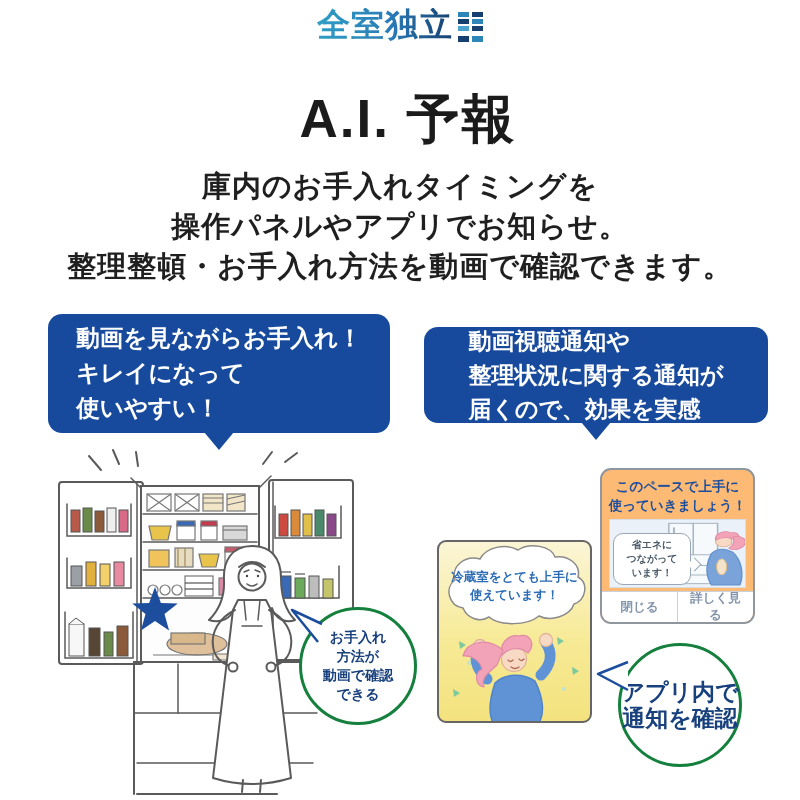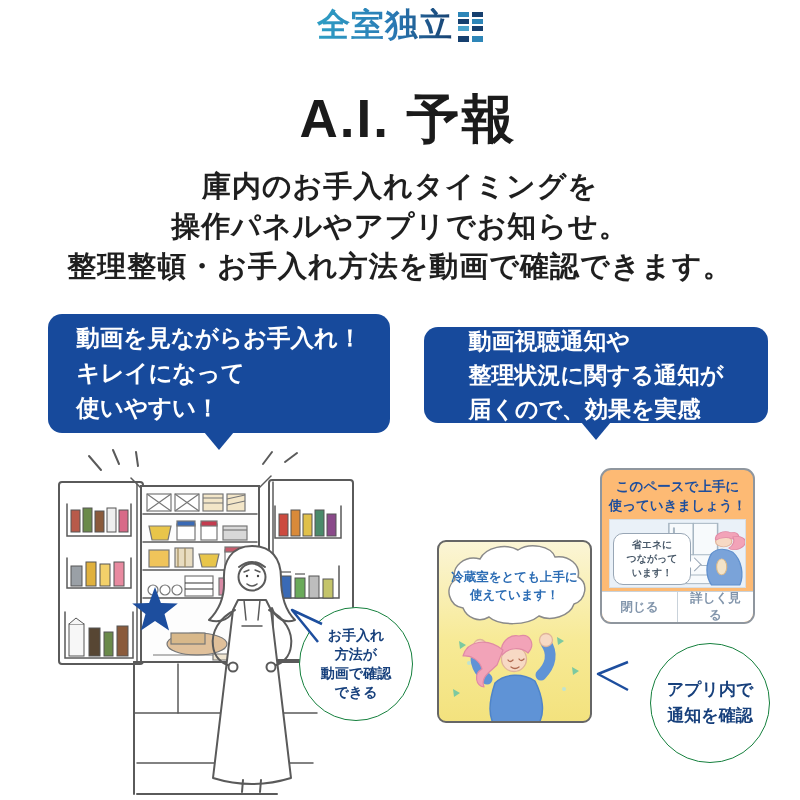--- a/index.html
+++ b/index.html
@@ -33,25 +33,25 @@
     font-weight:700;white-space:pre-line;}
   .callout::after{content:"";position:absolute;bottom:-17px;left:50%;transform:translateX(-50%);
     border:15px solid transparent;border-top:18px solid #174a9c;border-bottom:0;}
   .callout-left{left:48px;top:314px;width:342px;height:119px;font-size:23.5px;line-height:35px;}
   .callout-right{left:424px;top:327px;width:344px;height:96px;font-size:23px;line-height:34px;}
 
   
   .fridge-svg{position:absolute;left:45px;top:448px;width:322px;height:352px;z-index:1;}
 
   
-  .round-bubble{position:absolute;background:#fff;border:1px solid #15803d;border-radius:50%;
+  .round-bubble{position:absolute;background:#fff;border:3px solid #15803d;border-radius:50%;
     display:flex;align-items:center;justify-content:center;text-align:center;
     color:#17407c;font-weight:700;white-space:pre-line;z-index:3;}
   .bubble-fridge{left:299px;top:607px;width:112px;height:112px;font-size:14px;line-height:19px;}
-  .bubble-app{left:650px;top:643px;width:118px;height:118px;font-size:17px;line-height:26px;}
+  .bubble-app{left:618px;top:643px;width:118px;height:118px;font-size:23px;line-height:26px;}
   .tail-svg{position:absolute;z-index:4;}
 
   
   .panel-card{position:absolute;left:437px;top:540px;width:151px;height:179px;
     border:2px solid #666;border-radius:9px;overflow:hidden;z-index:2;
     background:linear-gradient(180deg,#fbf5d6 0%,#f7ea96 55%,#f3e27e 100%);}
   .panel-cloud{position:absolute;left:0;top:0;width:151px;height:100px;}
   .panel-bubble-text{position:absolute;top:26px;left:0;right:0;text-align:center;z-index:2;
     font-size:12.5px;font-weight:700;color:#2b6cb4;line-height:18px;white-space:pre-line;}
   .panel-woman{position:absolute;left:0;bottom:0;width:151px;height:102px;}

